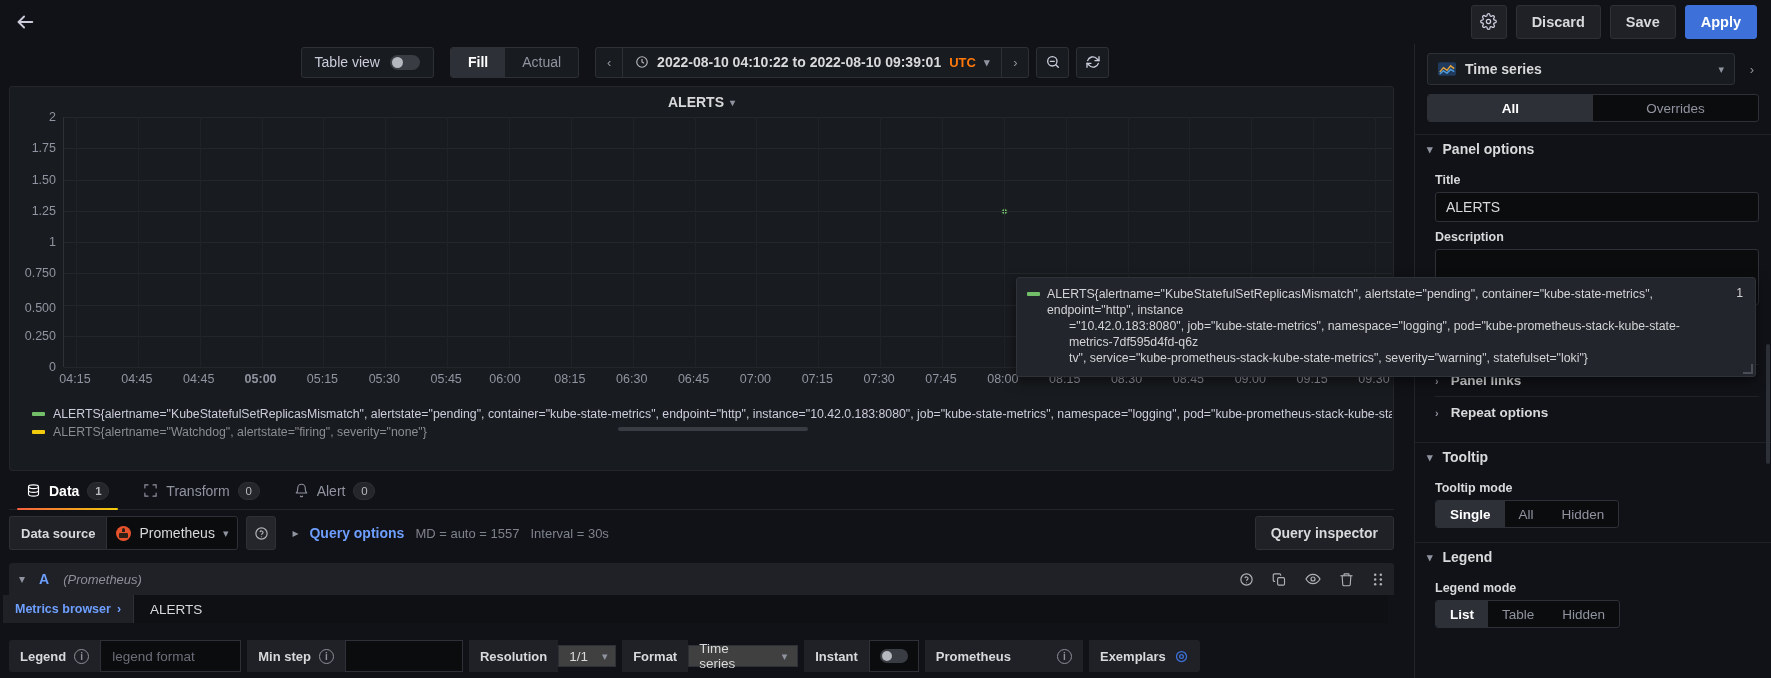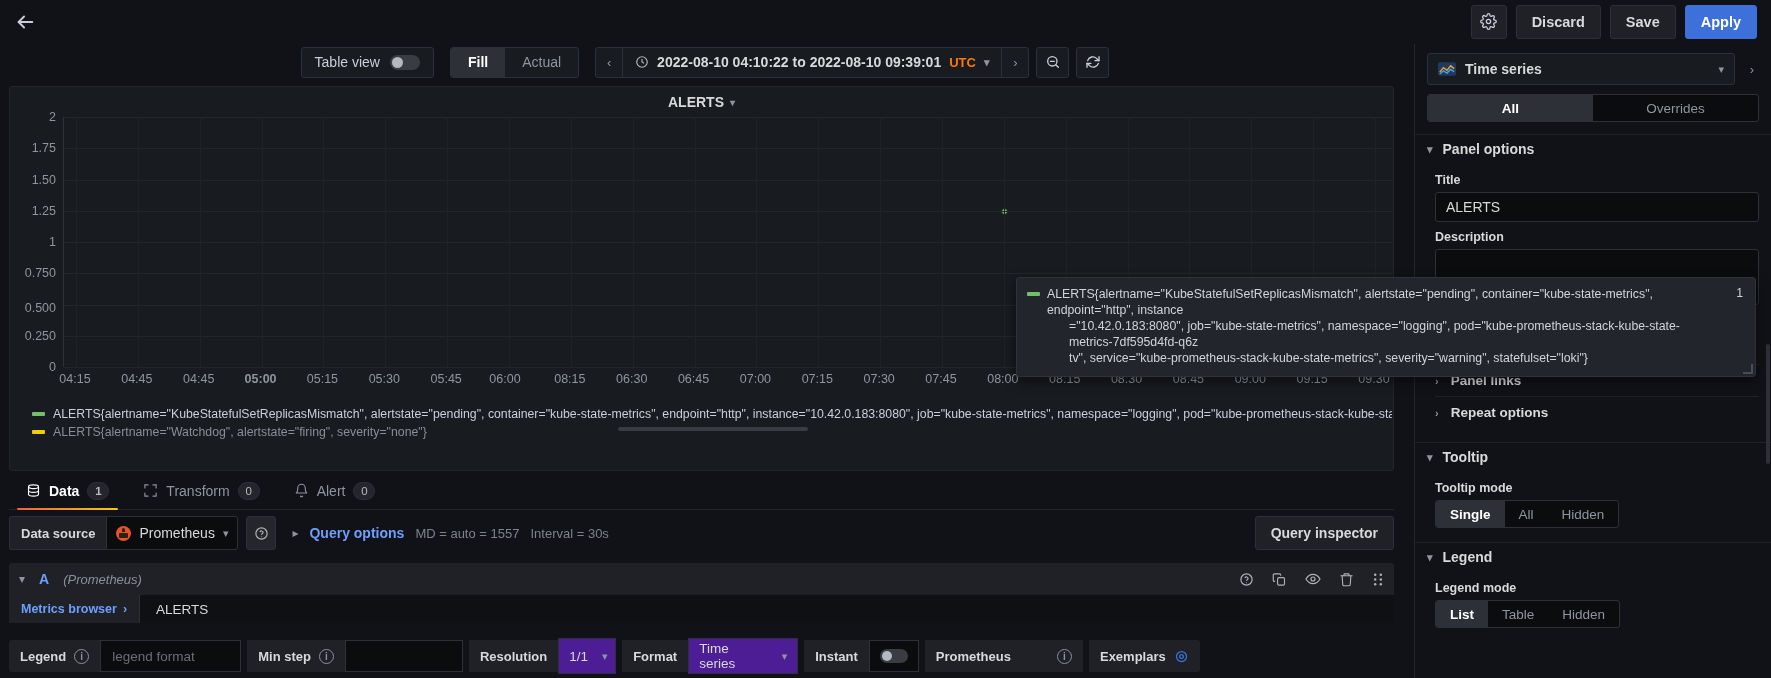--- a/index.html
+++ b/index.html
@@ -221,21 +221,21 @@
     position: absolute; left: 9px; top: 563px; width: 1385px; height: 32px;
     background: #1f2127; border-radius: 3px 3px 0 0; display: flex; align-items: center;
     padding: 0 10px; gap: 14px;
   }
   .qrh-chev { color: #9094a0; font-size: 12px; cursor: pointer; }
   .qrh-letter { color: #6e9fff; font-size: 14px; font-weight: 700; }
   .qrh-ds { color: #8e9099; font-size: 13px; font-style: italic; }
   .qrh-icons { margin-left: auto; display: flex; align-items: center; gap: 18px; color: #b0b2b8; }
 
   .qrow-body {
-    position: absolute; left: 9px; top: 595px; width: 1385px; height: 28px;
+    position: absolute; left: 3px; top: 595px; width: 1385px; height: 28px;
     background: #c4b5fd; display: flex; align-items: center; text-align: center;
   }
   .metrics-browser {
     height: 28px; padding: 0 12px; display: flex; align-items: center; gap: 6px;
     background: #1f2127; border-right: 1px solid #2e3038;
     color: #6e9fff; font-size: 12.5px; font-weight: 600; cursor: pointer;
   }
   .expr {
     flex: 1; height: 28px; display: flex; align-items: center; padding-left: 16px;
     font-size: 13.5px; color: #d8d9da; background: #0f1013;
@@ -248,22 +248,22 @@
   .fld {
     height: 32px; display: flex; align-items: center; gap: 8px; padding: 0 11px;
     background: #1f2127; font-size: 13px; font-weight: 700; color: #d8d9da; flex: none;
   }
   .inp {
     height: 32px; display: flex; align-items: center; padding: 0 11px;
     background: #0b0c0e; border: 1px solid #2e3038; font-size: 13.5px; color: #d8d9da;
   }
   .inp.ph { color: #6b6e78; }
   .sel {
-    height: 36px; display: flex; align-items: center; justify-content: space-between; gap: 14px;
-    padding: 0 10px; background: #4c1d95; border: 1px solid #2e3038;
+    height: 22px; display: flex; align-items: center; justify-content: space-between; gap: 14px;
+    padding: 0 10px; background: #404040; border: 1px solid #2e3038;
     font-size: 13.5px; color: #d8d9da; cursor: pointer;
   }
   .sel .car { font-size: 11px; color: #9094a0; }
   .tgl-cell {
     height: 32px; display: flex; align-items: center; justify-content: center;
     padding: 0 10px; background: #0b0c0e; border: 1px solid #2e3038;
   }
   .tgl { width: 28px; height: 14px; border-radius: 8px; background: #3a3c44; position: relative; }
   .tgl::after {
     content: ""; position: absolute; left: 2px; top: 2px; width: 10px; height: 10px;

